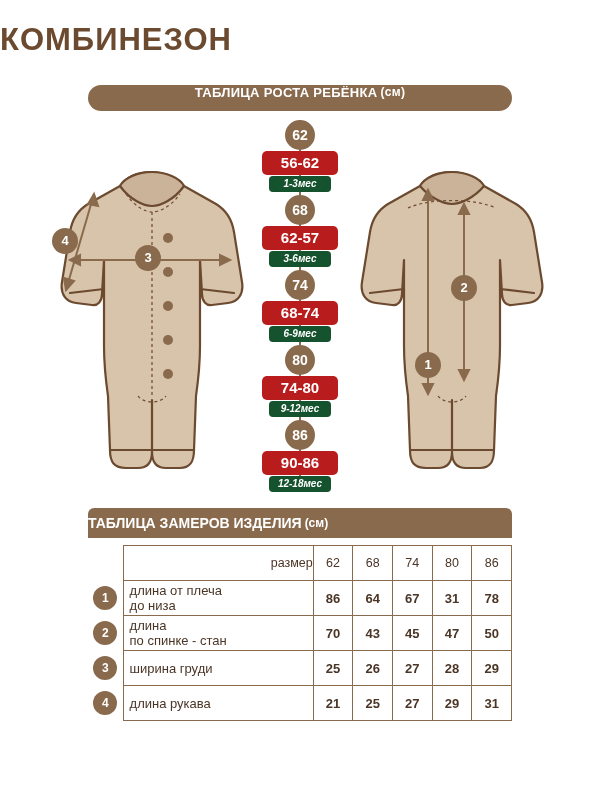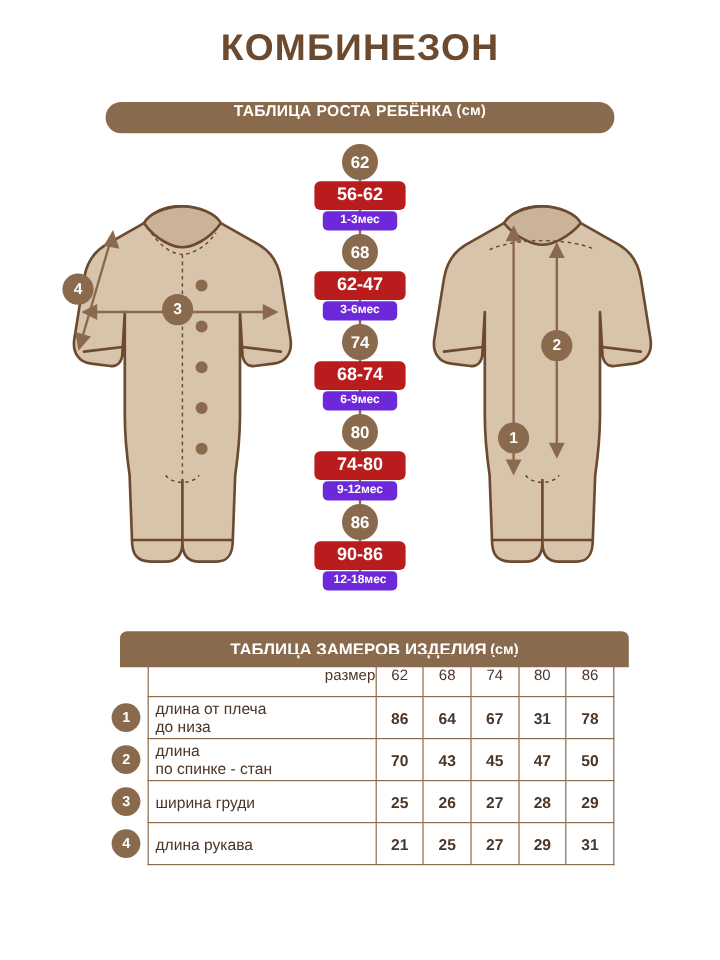--- a/index.html
+++ b/index.html
@@ -20,21 +20,20 @@
     width: 600px;
     height: 800px;
   }
 
   
   .title {
     position: absolute;
     top: 22px;
     left: 0;
     width: 600px;
-    text-align: center;
     font-size: 31px;
     font-weight: bold;
     letter-spacing: 1px;
     color: #6b4a2f;
   }
 
   
   .pill-header {
     position: absolute;
     left: 88px;
@@ -97,28 +96,29 @@
     font-size: 15px;
     font-weight: bold;
     line-height: 24px;
     position: relative;
     z-index: 2;
   }
   .age {
     width: 62px;
     height: 16px;
     margin: 1px auto 0 auto;
-    background: #6d28d9;
+    background: #14532d;
     border-radius: 4px;
     color: #fff;
     font-size: 10px;
     font-weight: bold;
     line-height: 16px;
     position: relative;
     z-index: 2;
+    font-style: italic;
   }
 
   
   .suit { position: absolute; }
   .suit svg { display: block; }
 
   
   .marker {
     position: absolute;
     width: 26px;
@@ -129,33 +129,31 @@
     font-size: 13px;
     font-weight: bold;
     line-height: 26px;
     text-align: center;
     z-index: 5;
   }
 
   
   .table-header {
     position: absolute;
-    left: 100px;
+    left: 88px;
     top: 508px;
     width: 424px;
     height: 30px;
     background: #8a6a4d;
     border-radius: 6px 6px 0 0;
     color: #fff;
     font-size: 14px;
     font-weight: bold;
     display: flex;
     align-items: center;
-    justify-content: center;
-    margin-top: 18px;
   }
   .table-header .small { font-size: 12px; margin-left: 3px; }
 
   table.meas {
     position: absolute;
     left: 88px;
     top: 545px;
     width: 424px;
     border-collapse: collapse;
     font-size: 13px;
@@ -345,21 +343,21 @@
     <div class="ladder-line"></div>
 
     <div class="ladder-group" style="top:0px;">
       <div class="circ">62</div>
       <div class="rng">56-62</div>
       <div class="age">1-3мес</div>
     </div>
 
     <div class="ladder-group" style="top:75px;">
       <div class="circ">68</div>
-      <div class="rng">62-47</div>
+      <div class="rng">62-57</div>
       <div class="age">3-6мес</div>
     </div>
 
     <div class="ladder-group" style="top:150px;">
       <div class="circ">74</div>
       <div class="rng">68-74</div>
       <div class="age">6-9мес</div>
     </div>
 
     <div class="ladder-group" style="top:225px;">

